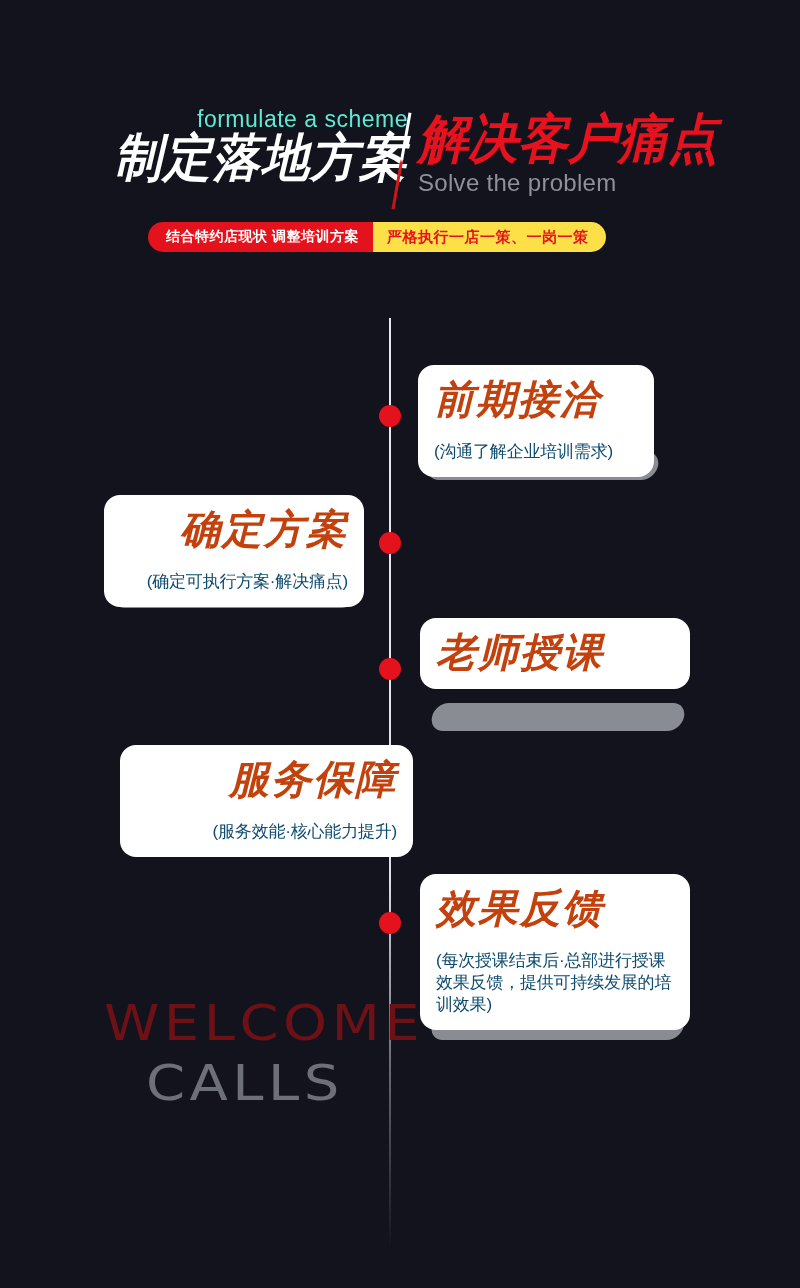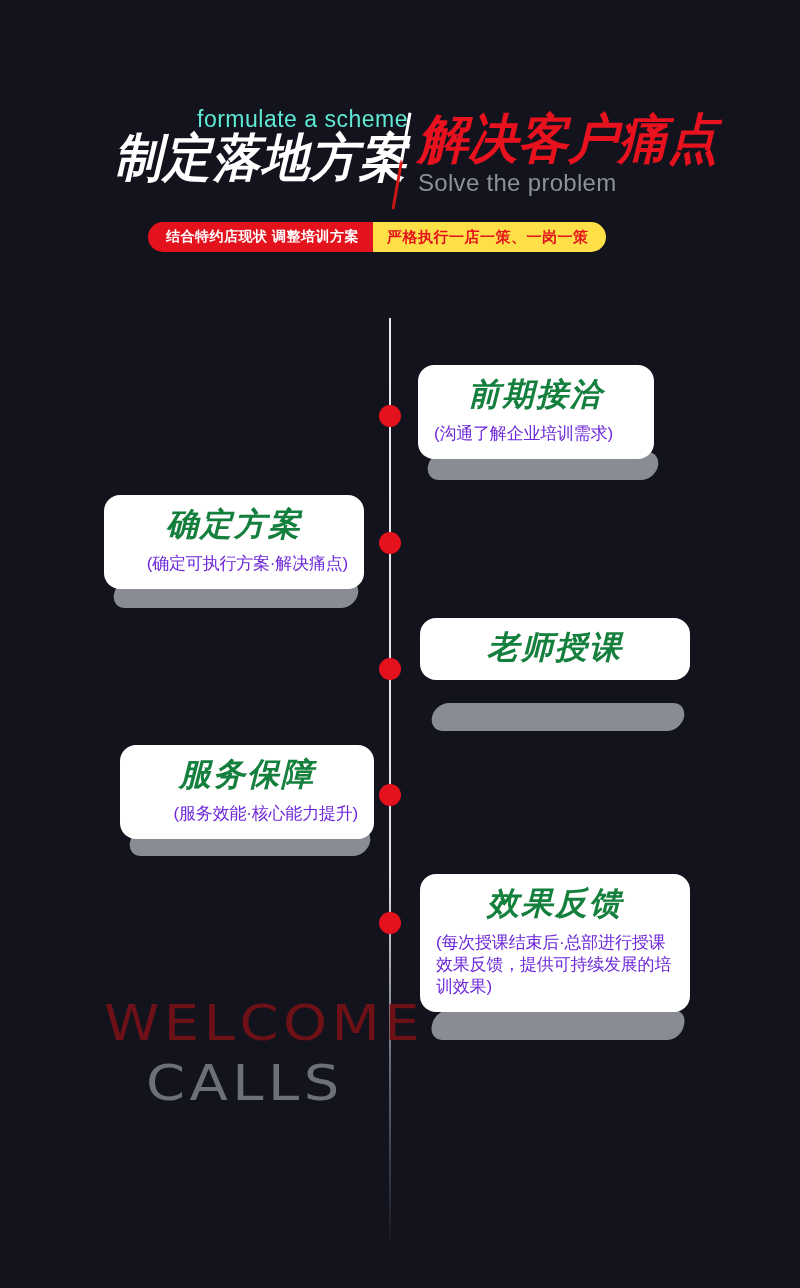--- a/index.html
+++ b/index.html
@@ -160,34 +160,33 @@
     position: absolute;
     background: #8a8c94;
     border-radius: 14px;
     z-index: 0;
   }
   .card-inner {
     position: relative;
     z-index: 2;
   }
   .card-title {
-    font-size: 32px;
+    font-size: 40px;
     font-weight: bold;
     font-style: italic;
-    color: #15803d;
+    color: #c2410c;
     line-height: 1.12;
     letter-spacing: 2px;
     white-space: nowrap;
-    text-align: center;
   }
   .card-desc {
     font-size: 17px;
-    color: #6d28d9;
+    color: #0c4a6e;
     line-height: 1.3;
-    margin-top: 10px;
+    margin-top: 19px;
     letter-spacing: -0.2px;
   }
   .align-right { text-align: right; }
   .align-left  { text-align: left; }
 
   
   .welcome-block {
     position: absolute;
     left: 104px;
     top: 998px;
@@ -267,21 +266,21 @@
   </div>
 
   <div class="card-shadow" style="left:432px; top:703px; width:252px; height:28px; transform:skewX(-12deg);"></div>
   <div class="card align-left" style="left:420px; top:618px; width:270px;">
     <div class="card-inner">
       <div class="card-title">老师授课</div>
     </div>
   </div>
 
   <div class="card-shadow" style="left:130px; top:828px; width:240px; height:28px; transform:skewX(-12deg);"></div>
-  <div class="card align-right" style="left:120px; top:745px; width:254px;">
+  <div class="card align-right" style="left:120px; top:745px; width:293px;">
     <div class="card-inner">
       <div class="card-title">服务保障</div>
       <div class="card-desc">(服务效能·核心能力提升)</div>
     </div>
   </div>
 
   <div class="card-shadow" style="left:432px; top:1010px; width:252px; height:30px; transform:skewX(-12deg);"></div>
   <div class="card align-left" style="left:420px; top:874px; width:270px;">
     <div class="card-inner">
       <div class="card-title">效果反馈</div>

